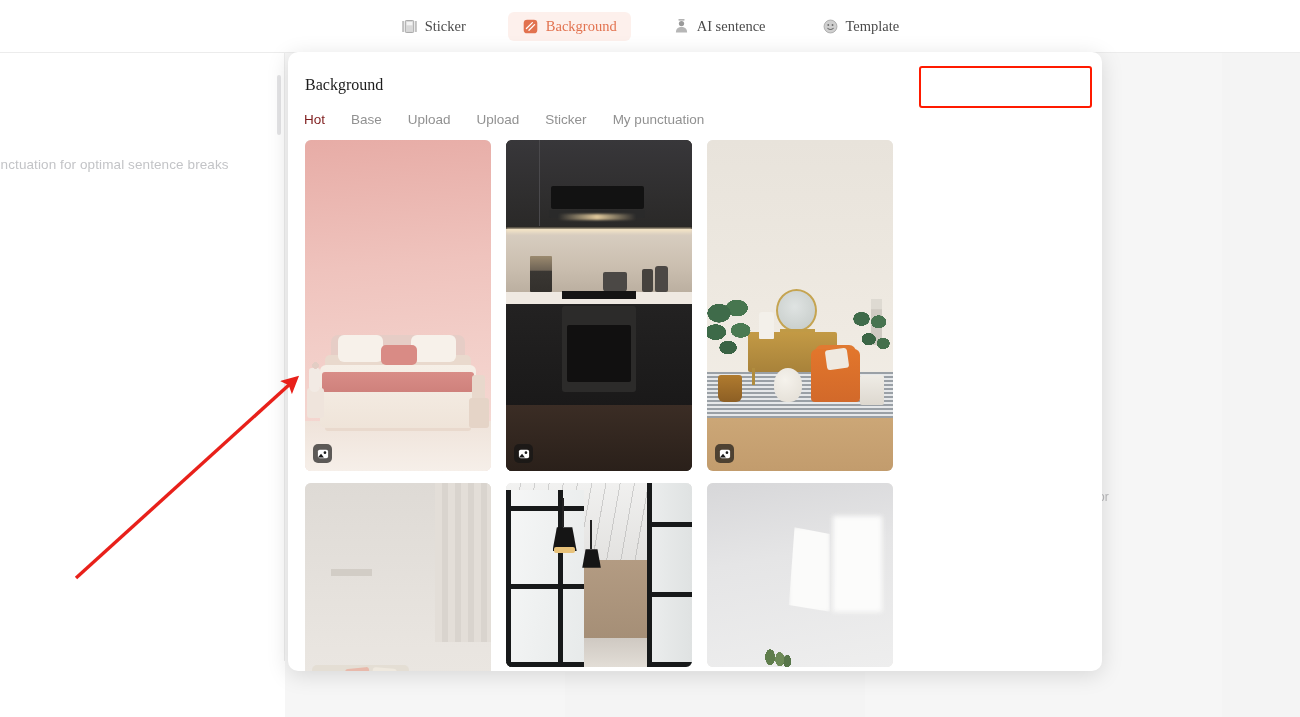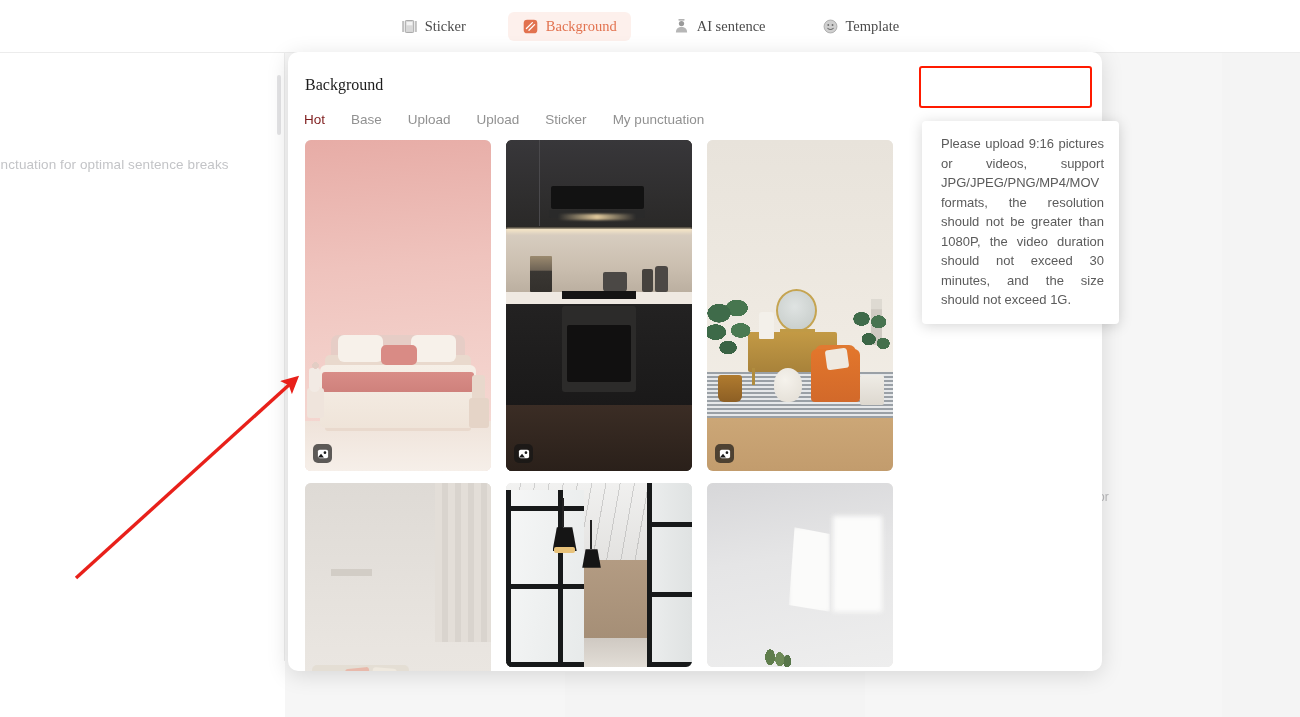--- a/index.html
+++ b/index.html
@@ -575,21 +575,20 @@
           <div class="sp sun-patch2"></div>
           <div class="sp sun-plant"></div>
         </div>
       </div>
 
     </div>
   </div>
 
   <div id="upload-hl-box" style="left:919px; top:66px; width:173px; height:42px;"></div>
 
-  <div class="tooltip">Please upload 9:16 pictures or videos, support JPG/JPEG/PNG/MP4/MOV formats, the resolution should not be greater than 1080P, the video duration should not exceed 30 minutes, and the size should not exceed 1G.</div>
 
   <svg class="arrow-svg" viewBox="0 0 1300 717">
     <defs>
       <marker id="arrowhead" markerWidth="5.2" markerHeight="5.2" refX="1.6" refY="2.6" orient="auto">
         <polygon points="0,0 5.2,2.6 0,5.2 1.1,2.6" fill="#e8201a"></polygon>
       </marker>
     </defs>
     <line x1="76" y1="578" x2="290" y2="384" stroke="#e8201a" stroke-width="3.4" marker-end="url(#arrowhead)"></line>
   </svg>
 

